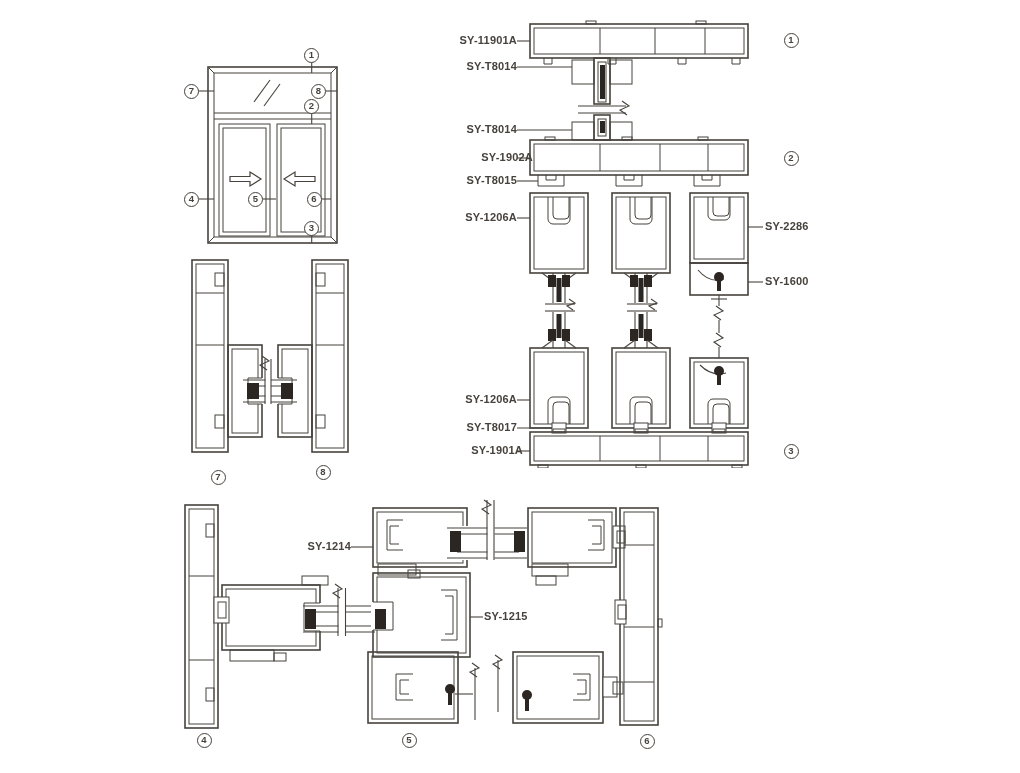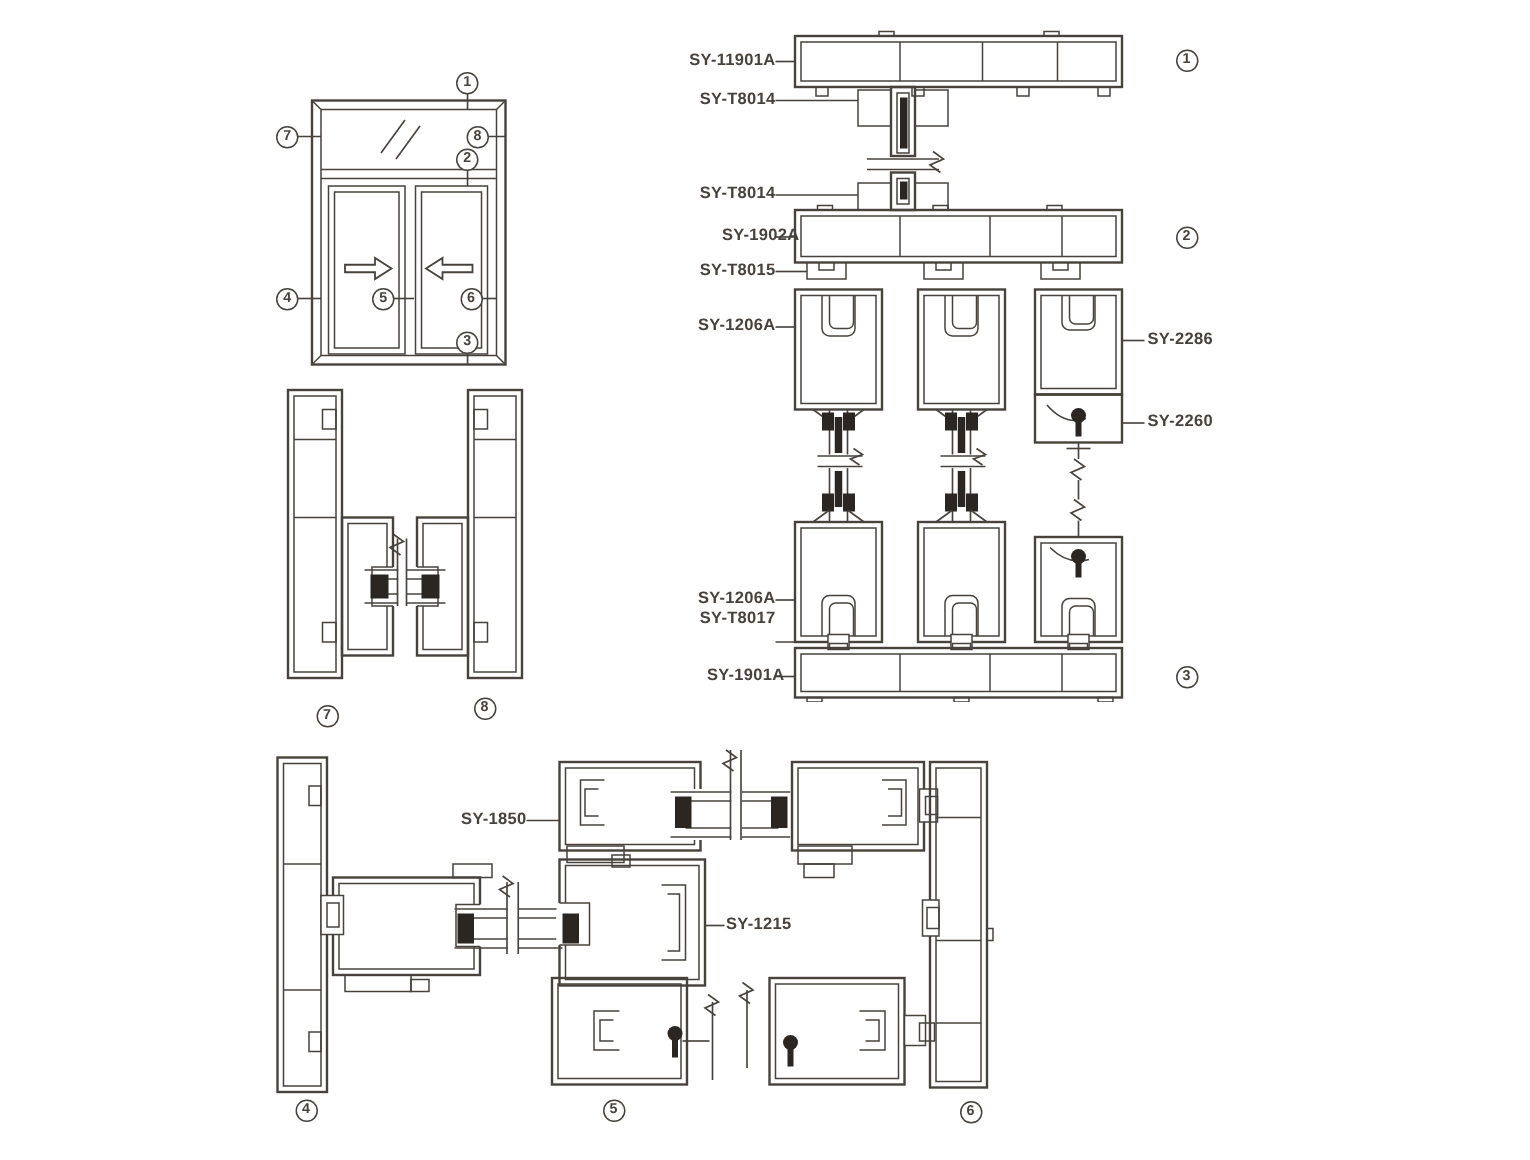--- a/index.html
+++ b/index.html
@@ -348,25 +348,25 @@
     <line class="t" x1="295" y1="119" x2="308" y2="119"></line>
   </svg>
 
   <div class="lbl r" style="right:503px;top:34px">SY-11901A</div>
   <div class="lbl r" style="right:503px;top:60px">SY-T8014</div>
   <div class="lbl r" style="right:503px;top:123px">SY-T8014</div>
   <div class="lbl r" style="right:487px;top:151px">SY-1902A</div>
   <div class="lbl r" style="right:503px;top:174px">SY-T8015</div>
   <div class="lbl r" style="right:503px;top:211px">SY-1206A</div>
   <div class="lbl r" style="right:503px;top:393px">SY-1206A</div>
-  <div class="lbl r" style="right:503px;top:406px">SY-T8017</div>
+  <div class="lbl r" style="right:503px;top:421px">SY-T8017</div>
   <div class="lbl r" style="right:497px;top:444px">SY-1901A</div>
   <div class="lbl" style="left:765px;top:220px">SY-2286</div>
-  <div class="lbl" style="left:765px;top:275px">SY-2260</div>
-  <div class="lbl r" style="right:669px;top:540px">SY-1850</div>
+  <div class="lbl" style="left:765px;top:275px">SY-1600</div>
+  <div class="lbl r" style="right:669px;top:540px">SY-1214</div>
   <div class="lbl" style="left:484px;top:610px">SY-1215</div>
 
   <div class="co" style="left:304px;top:47.5px">1</div>
   <div class="co" style="left:184px;top:83.5px">7</div>
   <div class="co" style="left:310.8px;top:83.5px">8</div>
   <div class="co" style="left:304px;top:98.5px">2</div>
   <div class="co" style="left:184px;top:191.5px">4</div>
   <div class="co" style="left:248px;top:191.5px">5</div>
   <div class="co" style="left:306.5px;top:191.5px">6</div>
   <div class="co" style="left:304px;top:220.8px">3</div>

